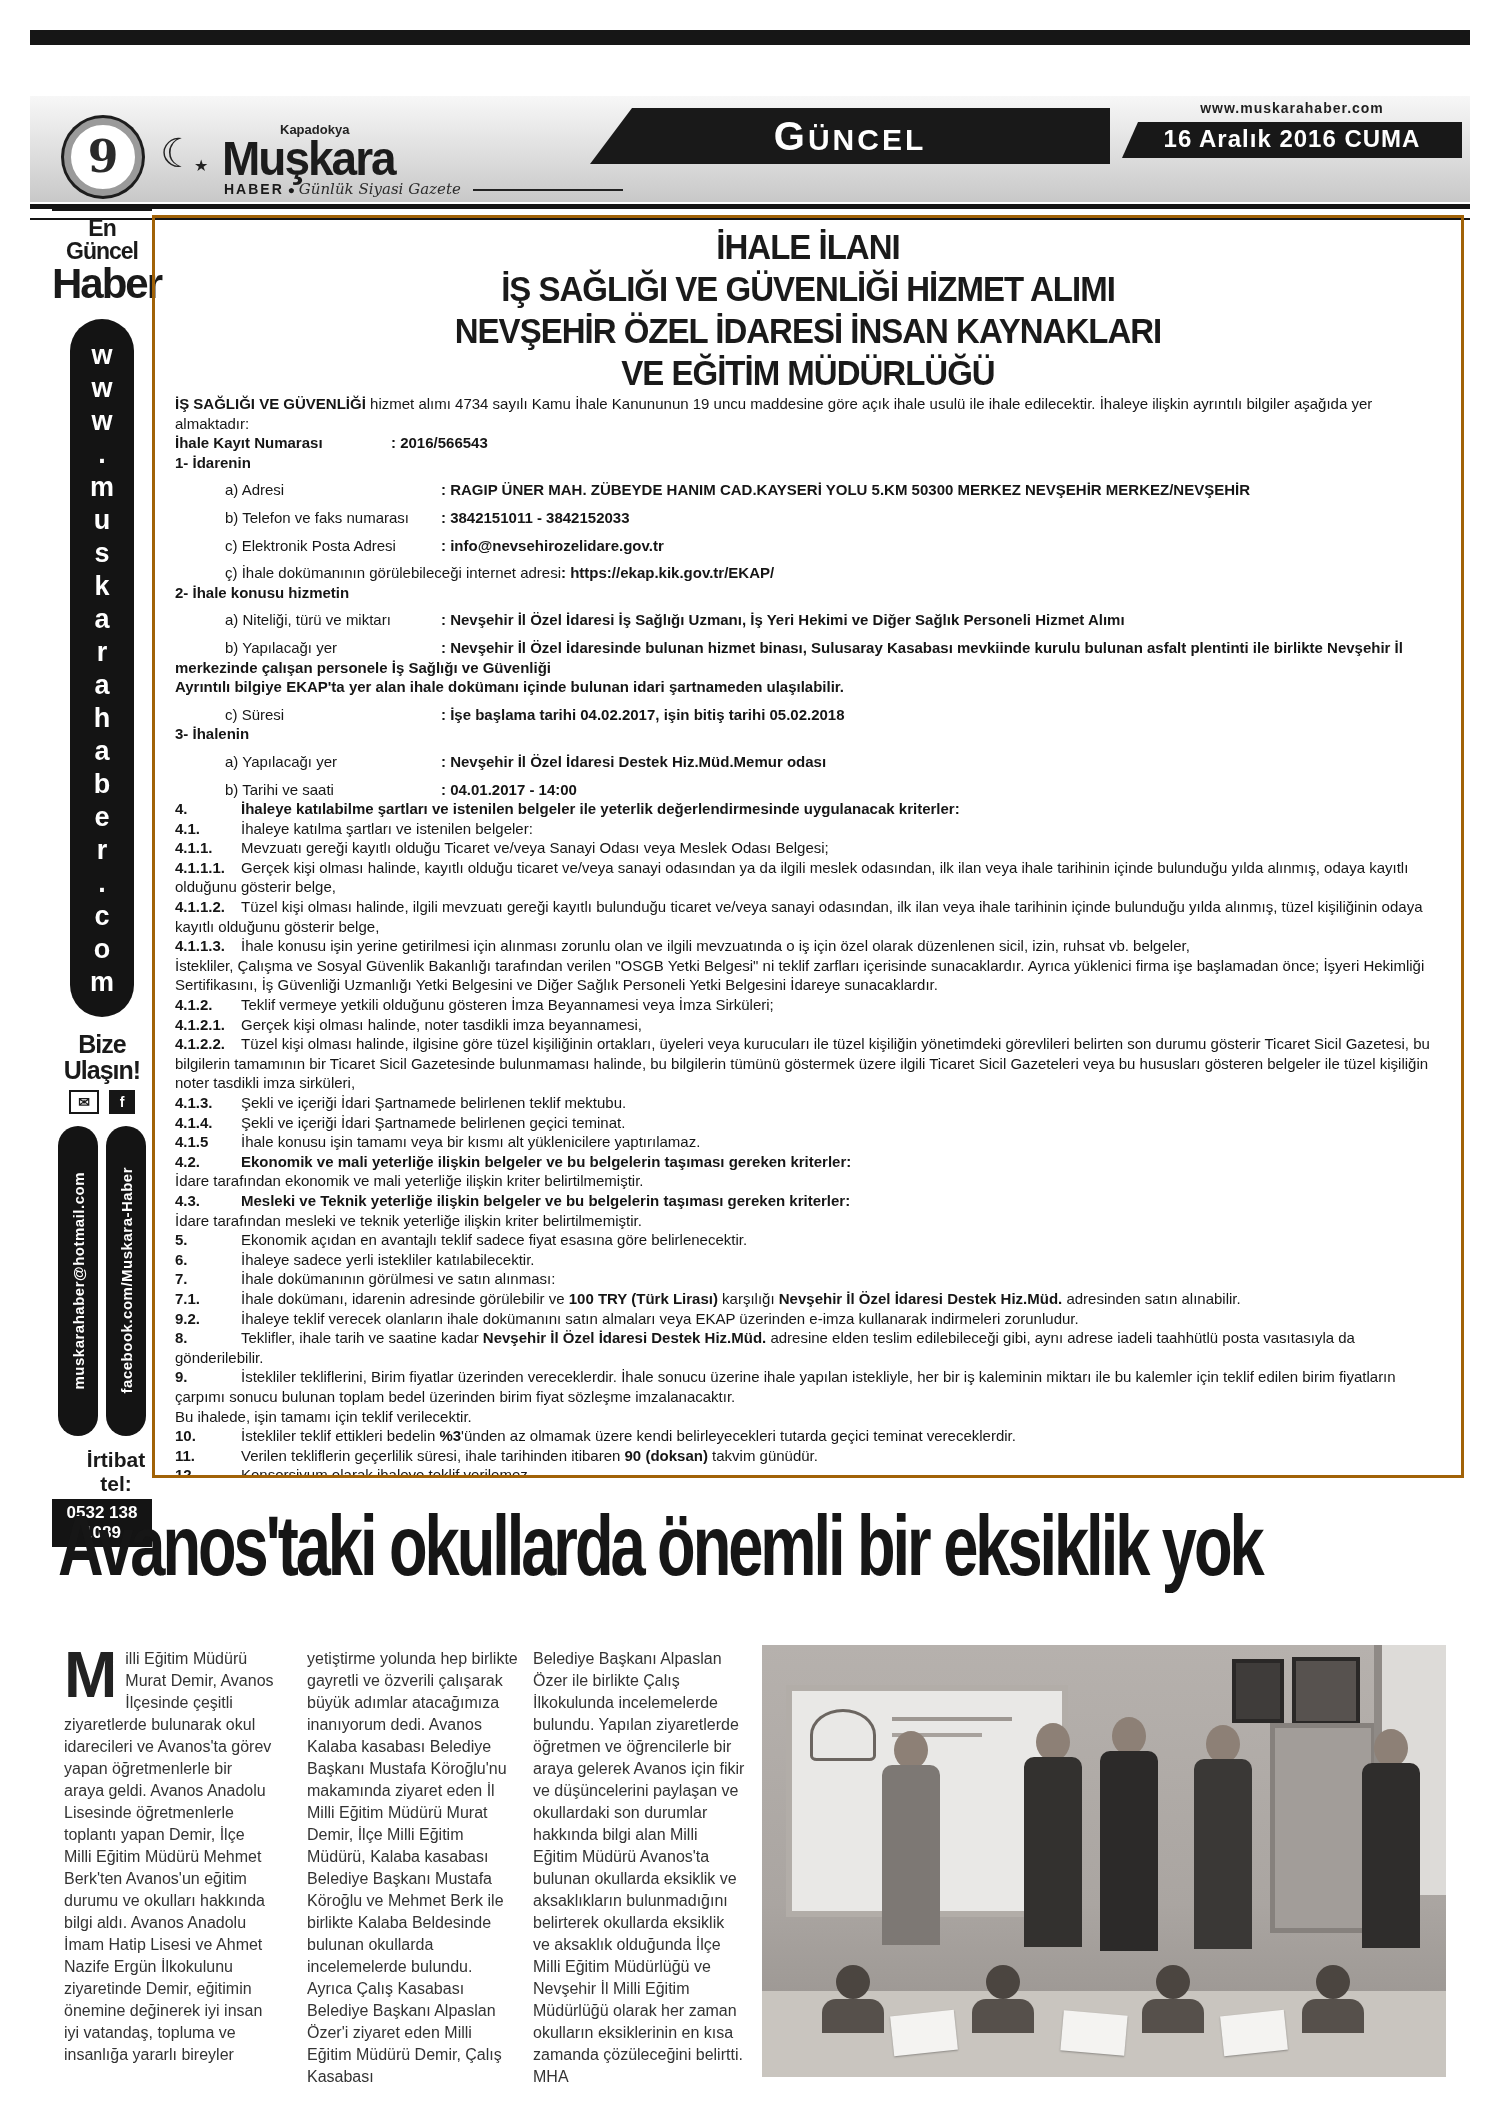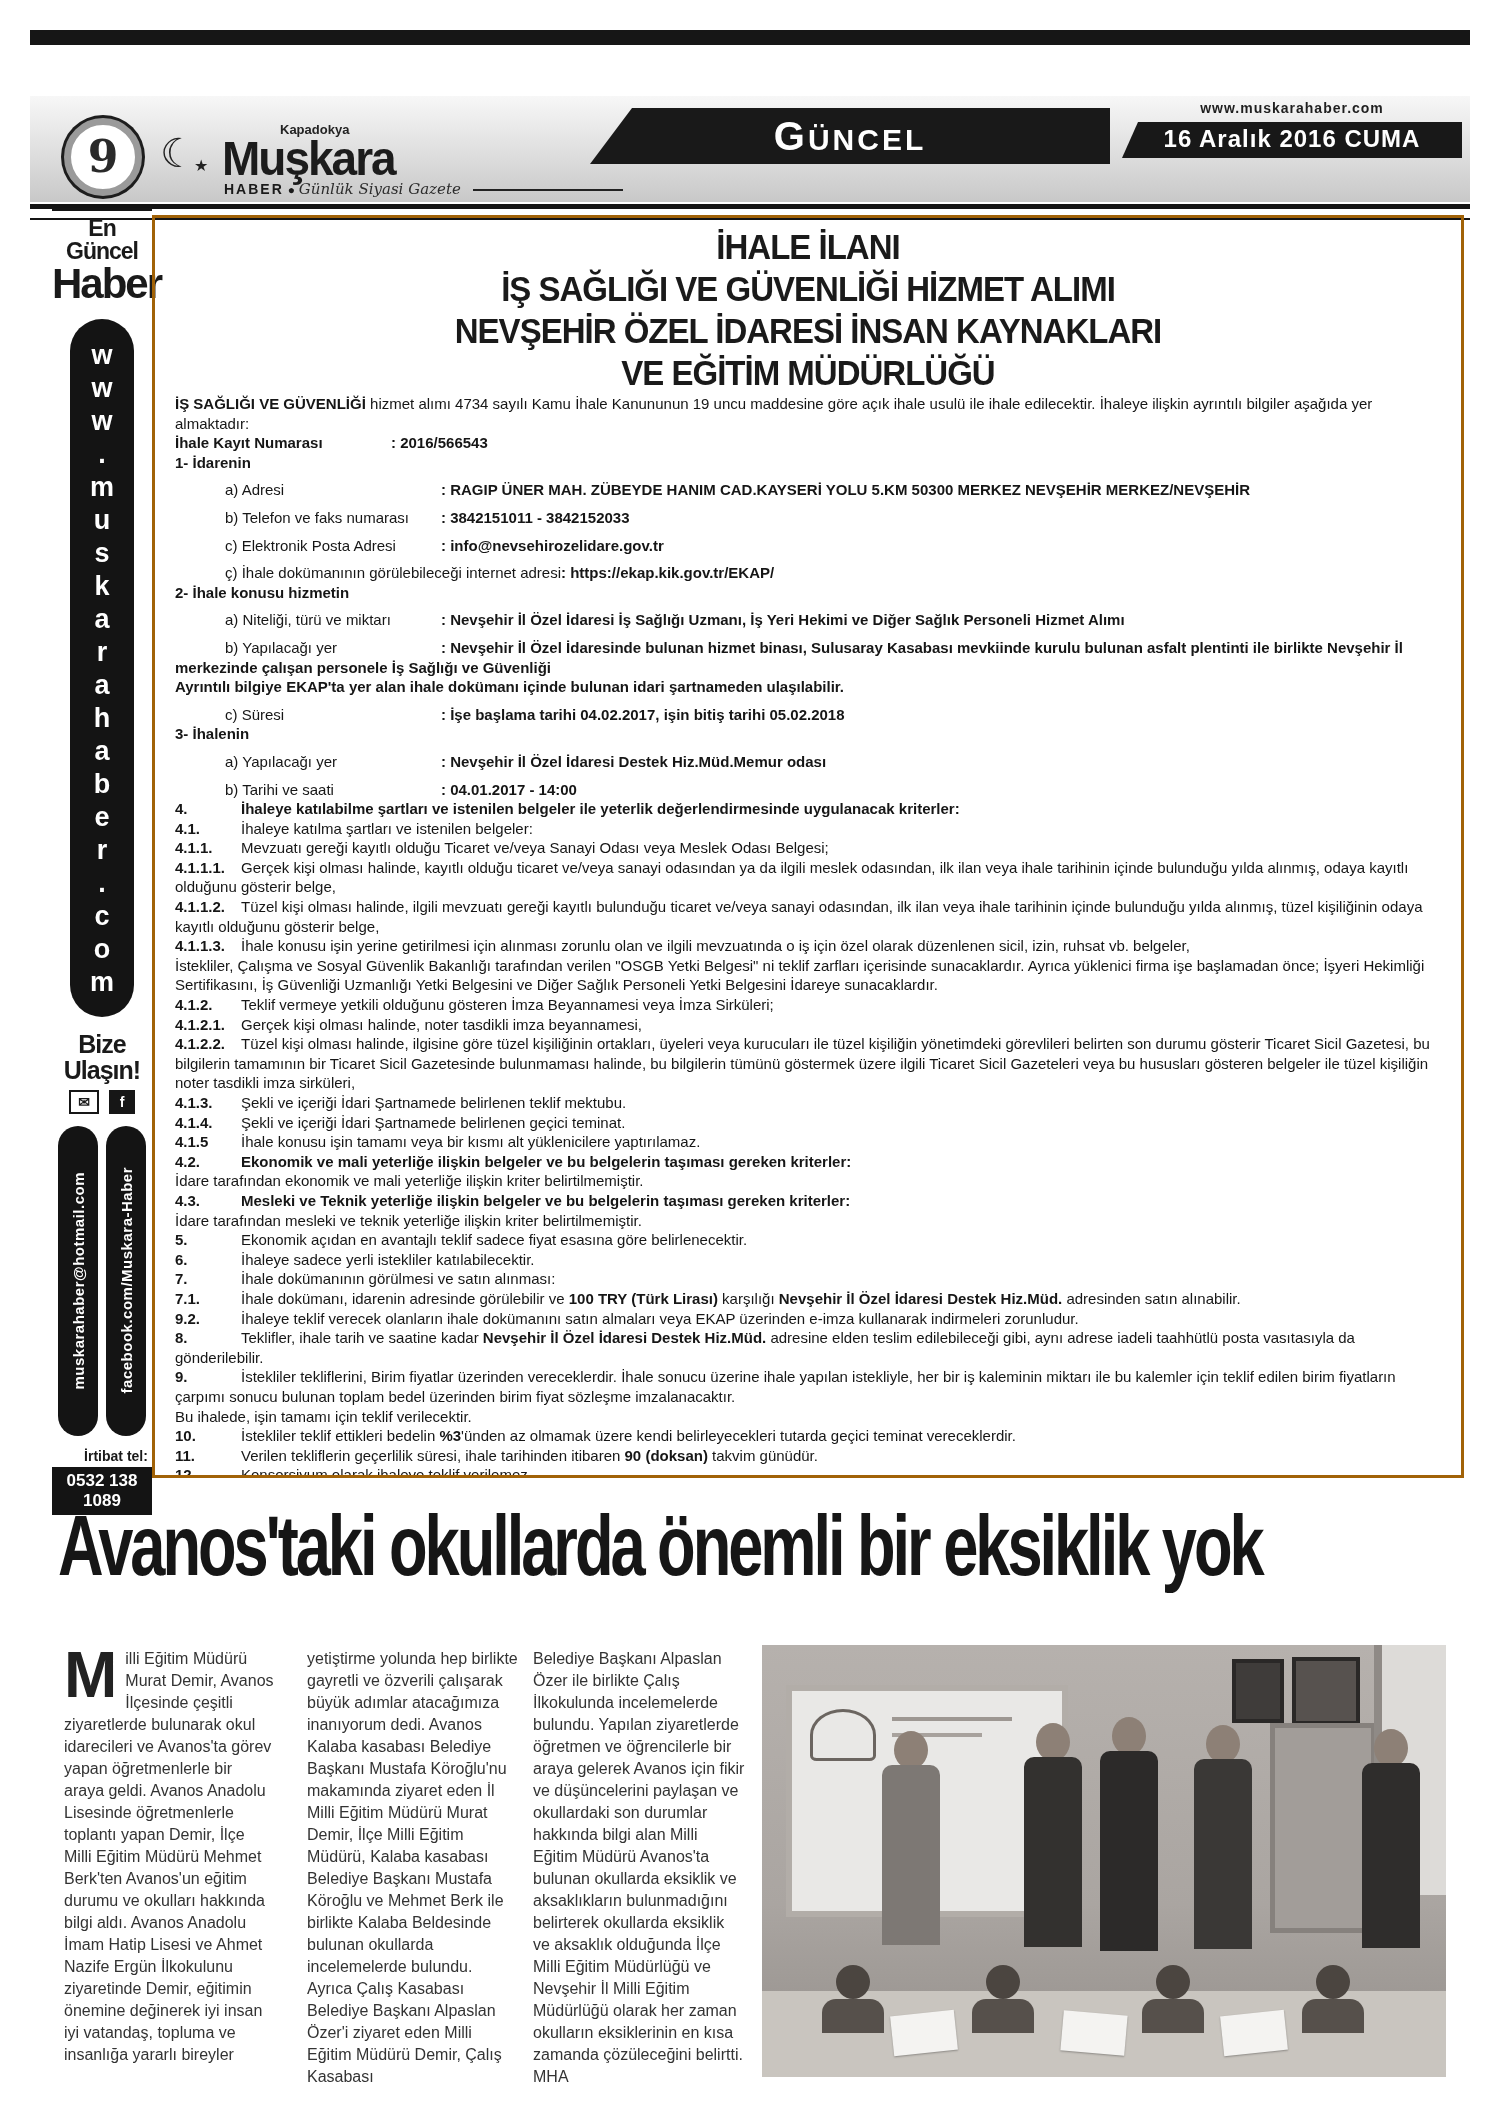--- a/index.html
+++ b/index.html
@@ -34,21 +34,21 @@
   .sb-top .l2{font-size:42px;letter-spacing:-2px;}
   .vert-pill{margin:14px auto 0 auto;width:64px;border-radius:32px;background:#141414;padding:20px 0 18px 0;}
   .vert-pill span{display:block;color:#fff;font-weight:bold;font-size:27px;line-height:33px;}
   .sb-contact{margin-top:14px;font-weight:bold;line-height:1.05;font-size:25px;letter-spacing:-1px;}
   .sb-icons{margin-top:6px;display:flex;justify-content:center;gap:10px;}
   .sb-icons .ic{width:26px;height:20px;border:2px solid #161616;display:flex;align-items:center;justify-content:center;font-size:14px;font-weight:bold;background:#fff;}
   .sb-icons .ic.fb{background:#161616;color:#fff;width:22px;height:20px;}
   .rot-pills{margin-top:12px;display:flex;justify-content:center;gap:8px;}
   .rot-pill{width:40px;height:310px;background:#141414;border-radius:20px;display:flex;align-items:center;justify-content:center;}
   .rot-pill span{writing-mode:vertical-rl;transform:rotate(180deg);color:#fff;font-weight:bold;font-size:15px;letter-spacing:0.5px;white-space:nowrap;}
-  .sb-tel-label{margin-top:12px;font-weight:bold;font-size:14px;margin-left:28px;}
+  .sb-tel-label{margin-top:12px;font-weight:bold;font-size:21px;margin-left:28px;}
   .sb-tel-box{margin-top:3px;background:#141414;color:#fff;font-weight:bold;font-size:17px;padding:4px 2px;}
   
   .tender{position:absolute;left:152px;top:215px;width:1312px;height:1263px;border:3px solid #a16207;box-sizing:border-box;padding:8px 20px 6px 20px;overflow:hidden;}
   .t-title{text-align:center;font-weight:bold;font-size:33px;line-height:40px;letter-spacing:-1px;margin-bottom:8px;transform:scaleY(1.05);transform-origin:top center;}
   .t-body{font-size:15px;line-height:19.6px;color:#161616;}
   .tl{margin:0;}
   .tl .num{display:inline-block;width:66px;font-weight:bold;}
   .tl .lbl{display:inline-block;min-width:216px;}
   .tl.ind .lbl{padding-left:50px;margin-top:8px;}
   .b{font-weight:bold;}

